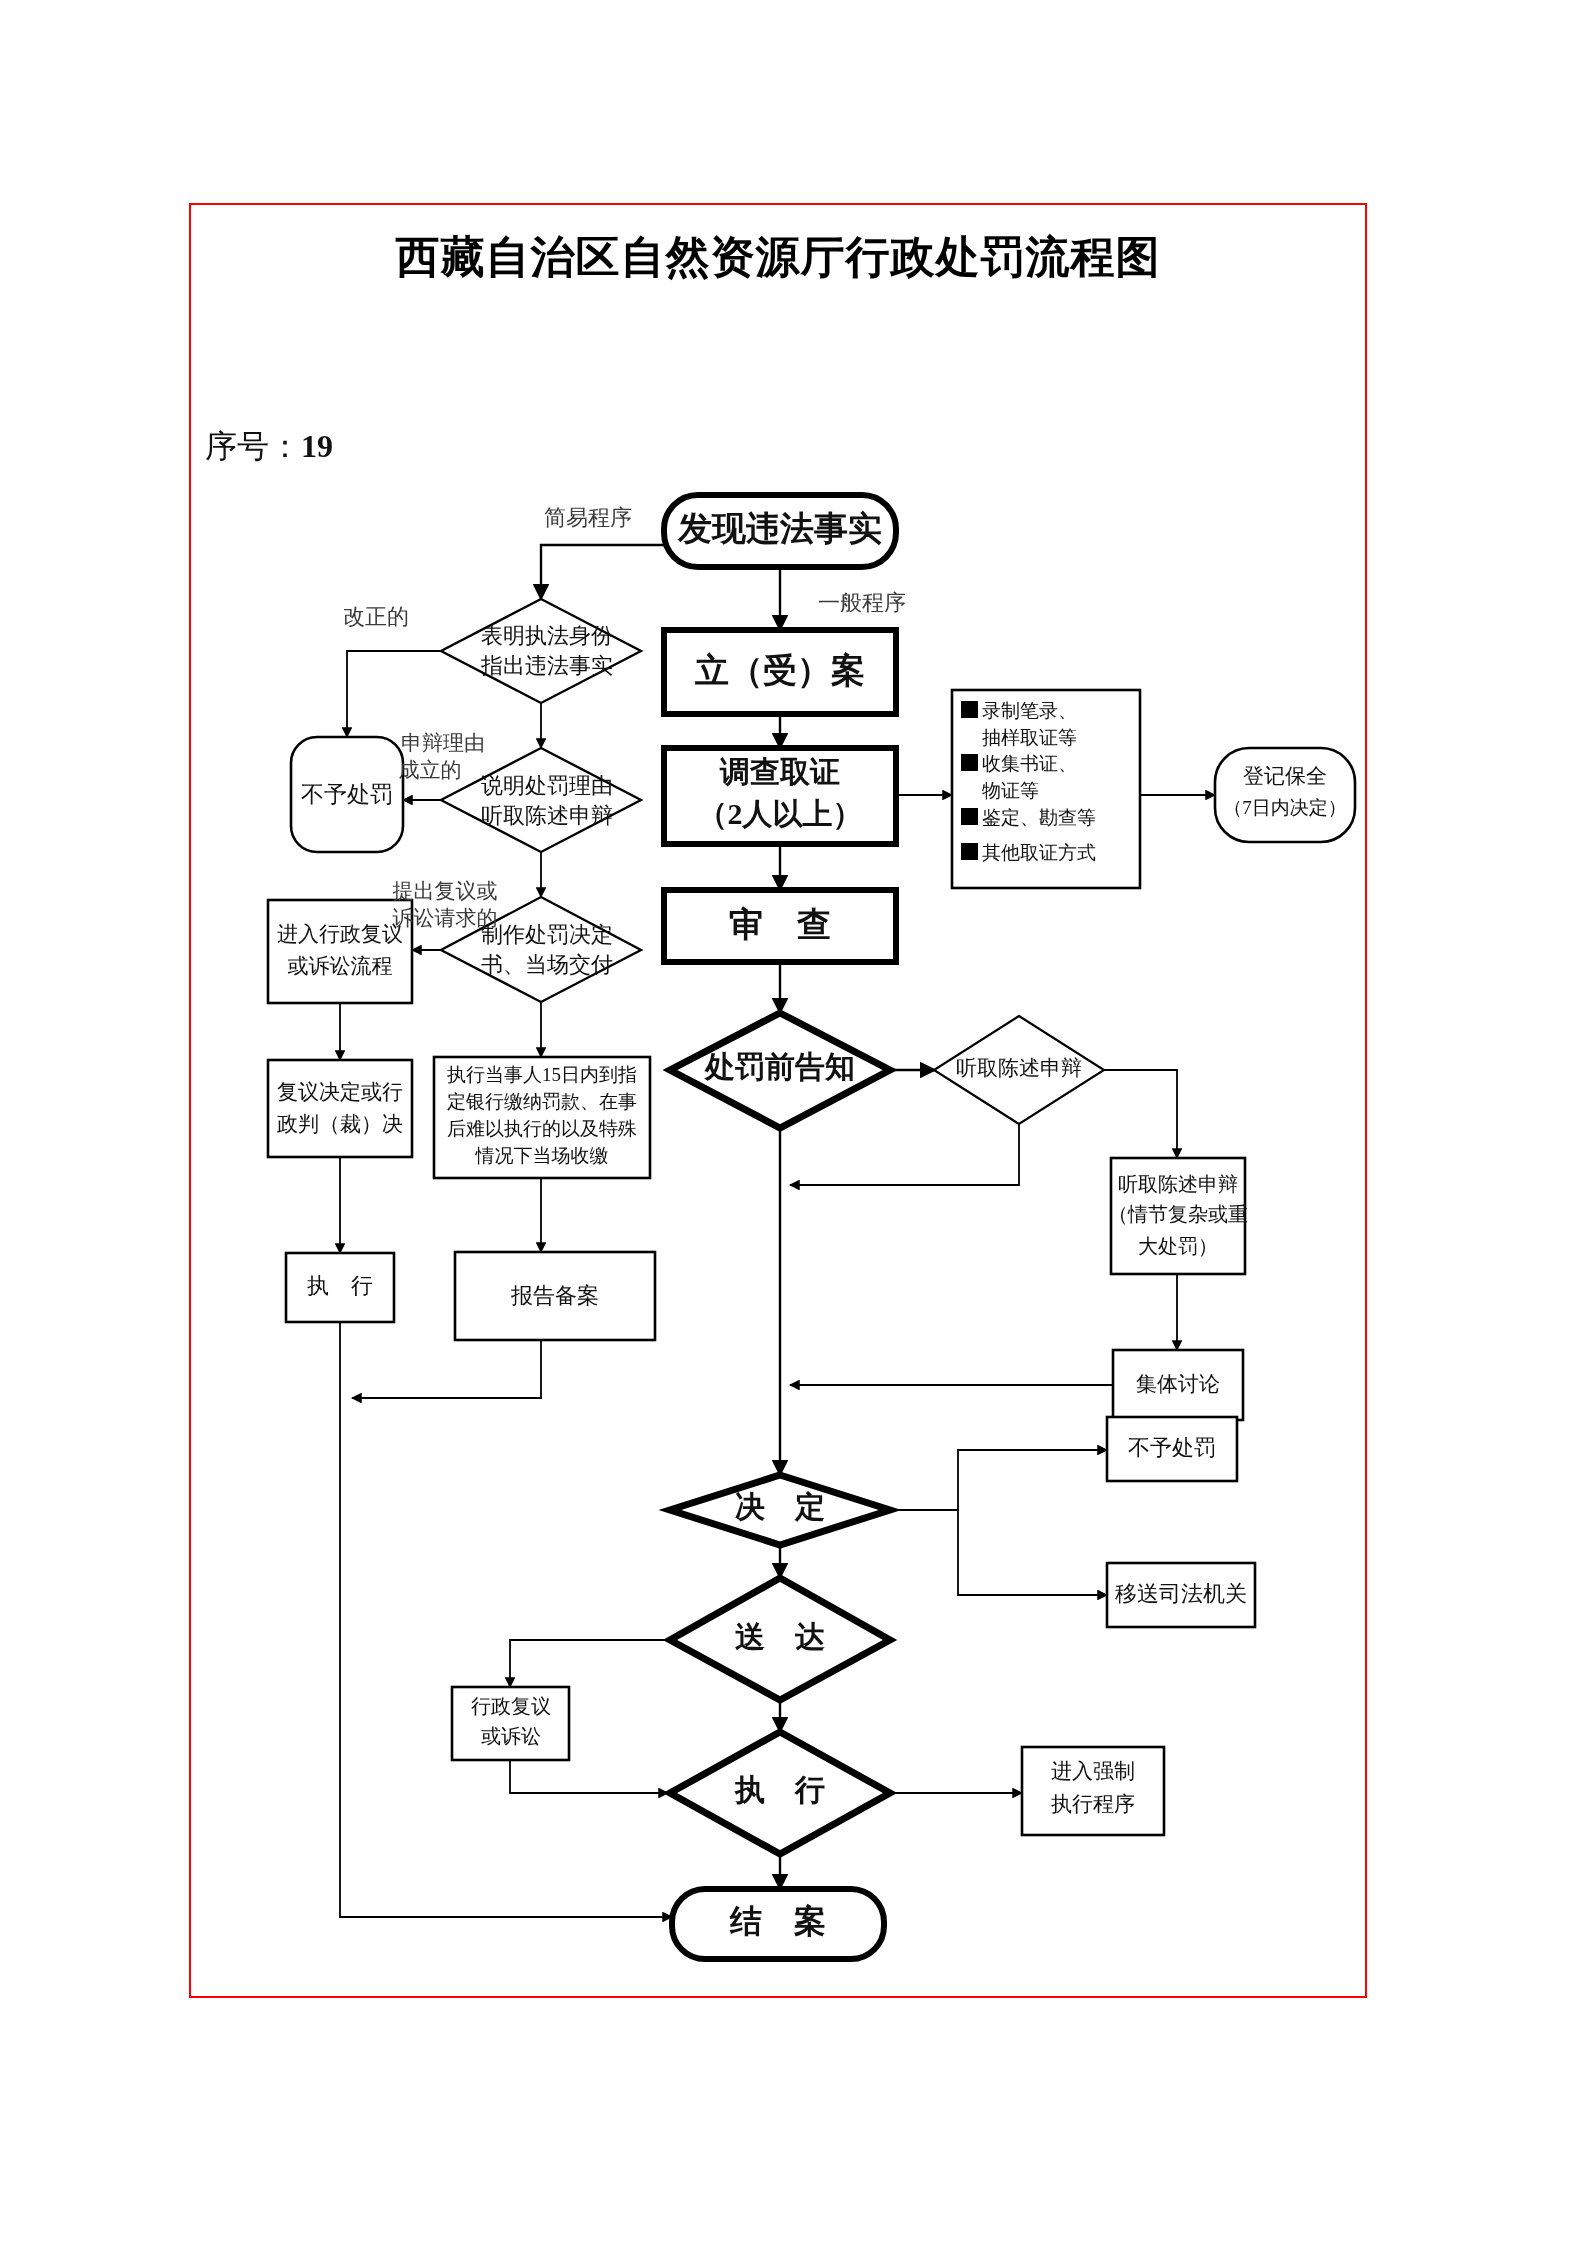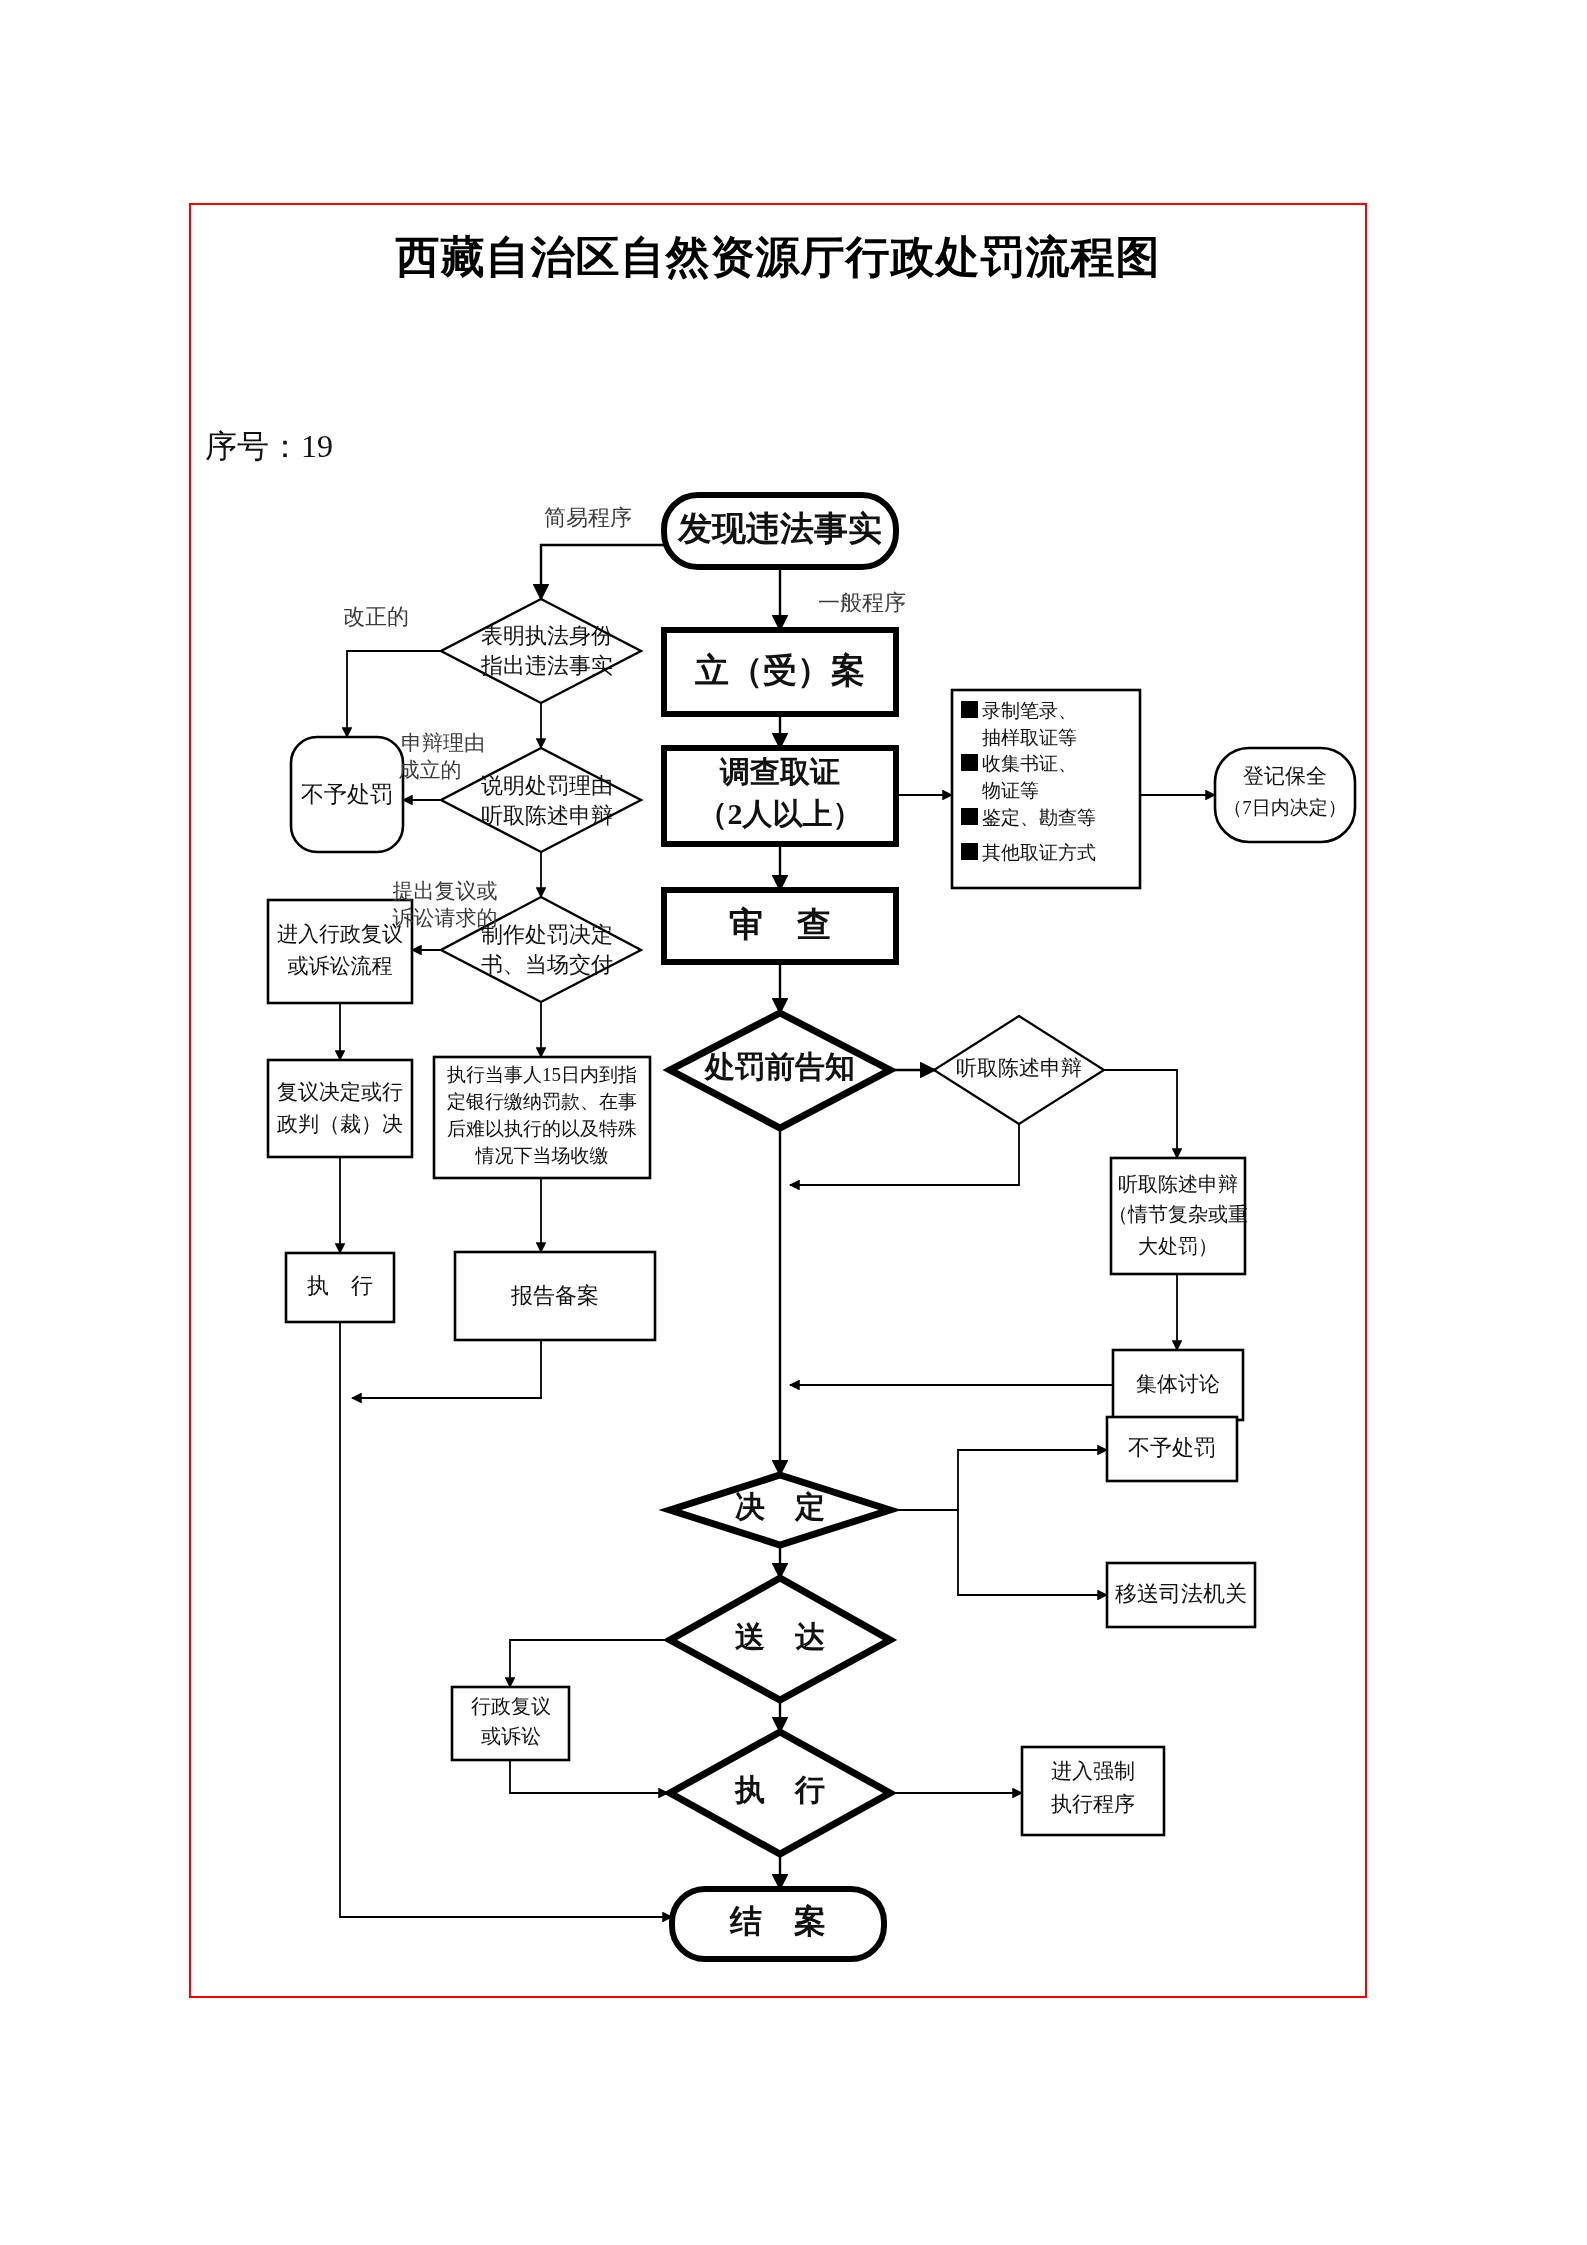--- a/index.html
+++ b/index.html
@@ -4,21 +4,21 @@
 <style>
   html,body{margin:0;padding:0;background:#fff;}
   body{width:1587px;height:2245px;font-family:"Liberation Serif","DejaVu Serif",serif;}
   #page{position:relative;width:1587px;height:2245px;background:#fff;overflow:hidden;}
   #redframe{position:absolute;left:189px;top:203px;width:1178px;height:1795px;border:2px solid #ff0000;box-sizing:border-box;}
   #title{position:absolute;left:189px;top:228px;width:1178px;text-align:center;
          font-size:44px;font-weight:bold;letter-spacing:1px;color:#000;
          font-family:"Liberation Sans","DejaVu Sans",sans-serif;}
   #subtitle{position:absolute;left:196px;top:295px;width:1165px;font-size:37px;line-height:1.22;color:#111;}
   #serial{position:absolute;left:205px;top:425px;font-size:32px;color:#111;}
-  #serial b{font-weight:normal;}
+  #serial b{font-weight:bold;}
   svg#flow{position:absolute;left:0;top:0;width:1587px;height:2245px;}
   .nt{font-family:"Liberation Serif","DejaVu Serif",serif;fill:#111;text-anchor:middle;dominant-baseline:middle;}
   .lbl{font-family:"Liberation Serif","DejaVu Serif",serif;fill:#3b3b3b;text-anchor:middle;dominant-baseline:middle;}
 </style>
 </head>
 <body>
 
 <div id="page">
 
   <div id="redframe"></div>

